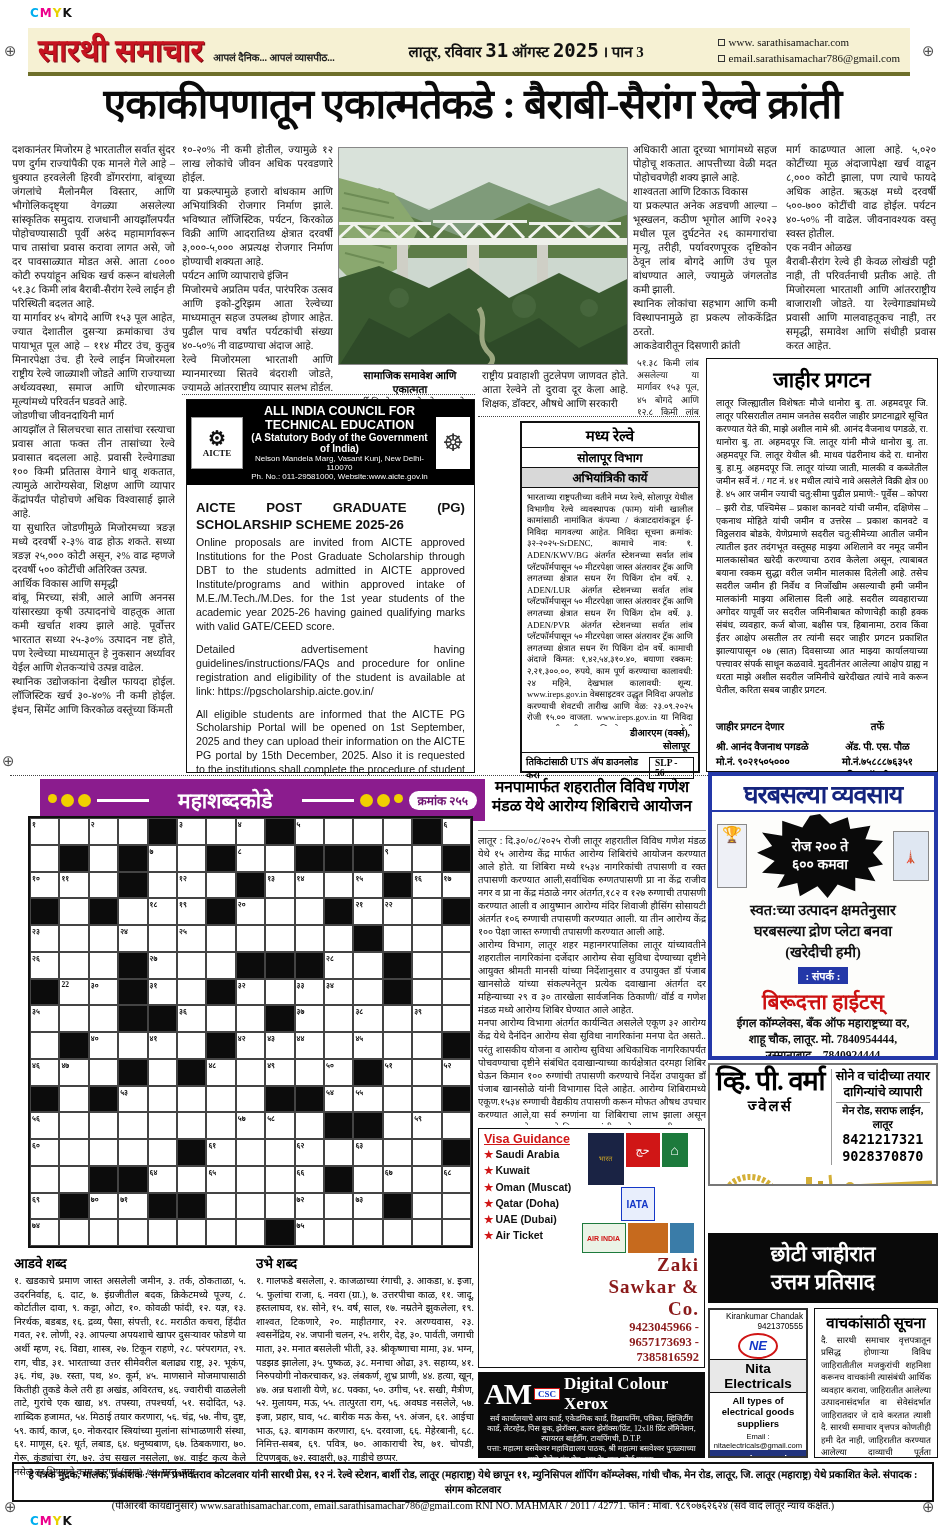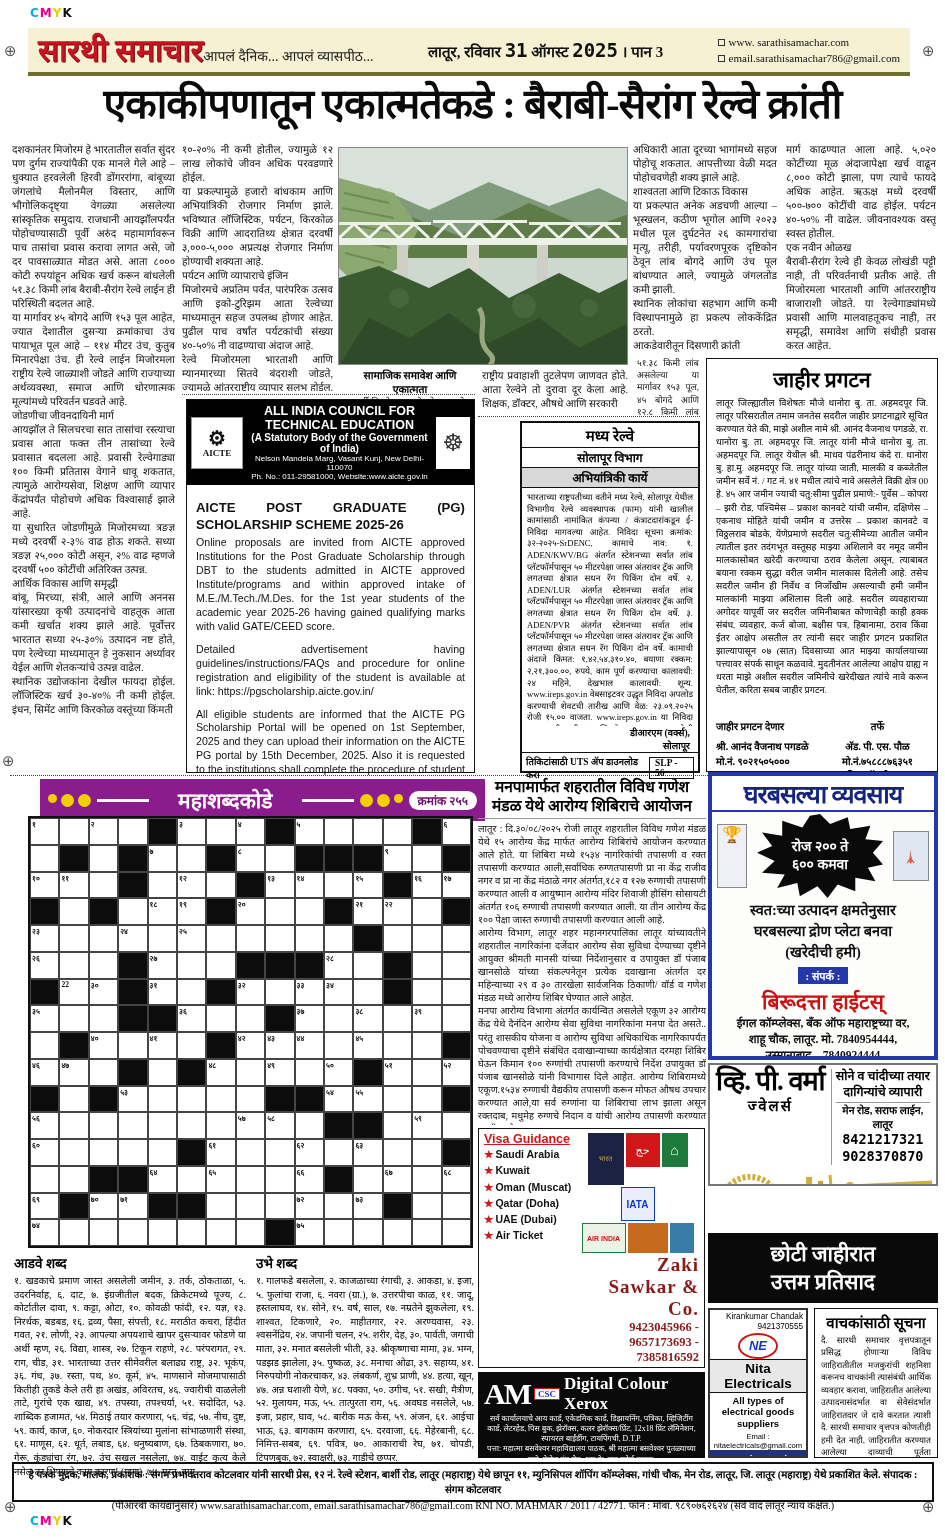--- a/index.html
+++ b/index.html
@@ -6,21 +6,21 @@
   body { background:#ffffff; font-family:"Liberation Serif","DejaVu Serif",serif; }
   .page { position:relative; width:945px; height:1538px; background:#fff; overflow:hidden; }
   .abs { position:absolute; }
   .cmyk { font-family:"DejaVu Sans",sans-serif; font-size:12px; font-weight:bold; letter-spacing:1px; }
   .cmyk .c{color:#00aeef}.cmyk .m{color:#ec008c}.cmyk .y{color:#e8d100}.cmyk .k{color:#111}
   .reg { color:#555; font-size:15px; font-family:"DejaVu Sans",sans-serif; }
 
   
   .masthead { background:#f6f1d3; display:flex; align-items:center; justify-content:space-between; padding:2px 10px; }
   .mast-title { color:#c61320; font-weight:bold; font-size:31px; line-height:1; text-shadow:1px 1px 0 #7a0c12; white-space:nowrap; }
-  .mast-tag { font-size:14px; color:#222; font-weight:normal; margin-left:0; }
+  .mast-tag { font-size:10px; color:#222; font-weight:bold; margin-left:10px; }
   .mast-date { font-size:15px; font-weight:bold; color:#111; white-space:nowrap; }
   .mast-date .num { font-family:"DejaVu Sans Mono",monospace; font-size:19px; }
   .mast-contact { font-size:11px; color:#111; line-height:1.5; }
   .sq { display:inline-block; width:7px; height:7px; border:1px solid #333; margin-right:4px; }
   .olive-rule { background:#6e6f2a; height:4px; }
 
   .headline { font-size:41px; font-weight:bold; color:#0a0a0a; text-align:center; line-height:1.1; letter-spacing:-1px; }
 
   .col { font-size:10.3px; line-height:1.36; text-align:justify; color:#111; overflow:hidden; white-space:pre-line; }
   .cap-bold { font-weight:bold; text-align:center; font-size:10.5px; line-height:1.3; white-space:pre-line; }
@@ -71,21 +71,21 @@
   .dot.small { width:9px; height:9px; }
   .cw-badge { background:#fff; color:#6d116f; font-weight:bold; font-size:12px; border-radius:10px; padding:1px 9px; white-space:nowrap; }
   .cw-grid { display:grid; grid-template-columns:repeat(15,1fr); grid-template-rows:repeat(16,1fr); border:2px solid #111; background:#fff; }
   .xcell { border:0.5px solid #444; position:relative; background:#fff; }
   .xcell.black { background:#0c0c0c; }
   .xnum { position:absolute; top:0; left:1px; font-size:7.5px; font-weight:bold; color:#111; }
   .clue-title { font-weight:bold; font-size:13.5px; margin-bottom:2px; }
   .clue-text { font-size:9.6px; line-height:1.42; text-align:justify; white-space:pre-line; }
 
   
-  .health-head { font-weight:bold; font-size:15.5px; text-align:center; line-height:1.25; white-space:pre-line; border-bottom:1px solid #999; padding-bottom:2px; }
+  .health-head { font-weight:bold; font-size:15.5px; text-align:center; line-height:1.25; white-space:pre-line; border-bottom:1px solid #999; padding-bottom:14px; }
 
   
   .zaki-box { border:1.5px solid #111; padding:3px 5px; background:#fff; overflow:hidden; }
   .visa-head { color:#d01616; font-weight:bold; font-size:12.5px; text-decoration:underline; font-family:"Liberation Sans",sans-serif; }
   .visa-item { font-family:"Liberation Sans",sans-serif; font-size:10.5px; font-weight:bold; color:#111; line-height:1.55; white-space:nowrap; }
   .visa-item .star { color:#d01616; margin-right:2px; }
   .tile { display:inline-block; margin:1px; vertical-align:top; text-align:center; overflow:hidden; font-family:"Liberation Sans",sans-serif; }
   .zaki-brand { color:#8b1a1a; font-weight:bold; font-size:19px; text-align:right; font-family:"Liberation Serif",serif; letter-spacing:1px;margin-left:16px; }
   .zaki-phone { color:#8b1a1a; font-weight:bold; font-size:12.5px; text-align:right; }
   .zaki-addr { font-size:9.5px; text-align:center; font-weight:bold; line-height:1.3; font-family:"Liberation Sans",sans-serif; }

